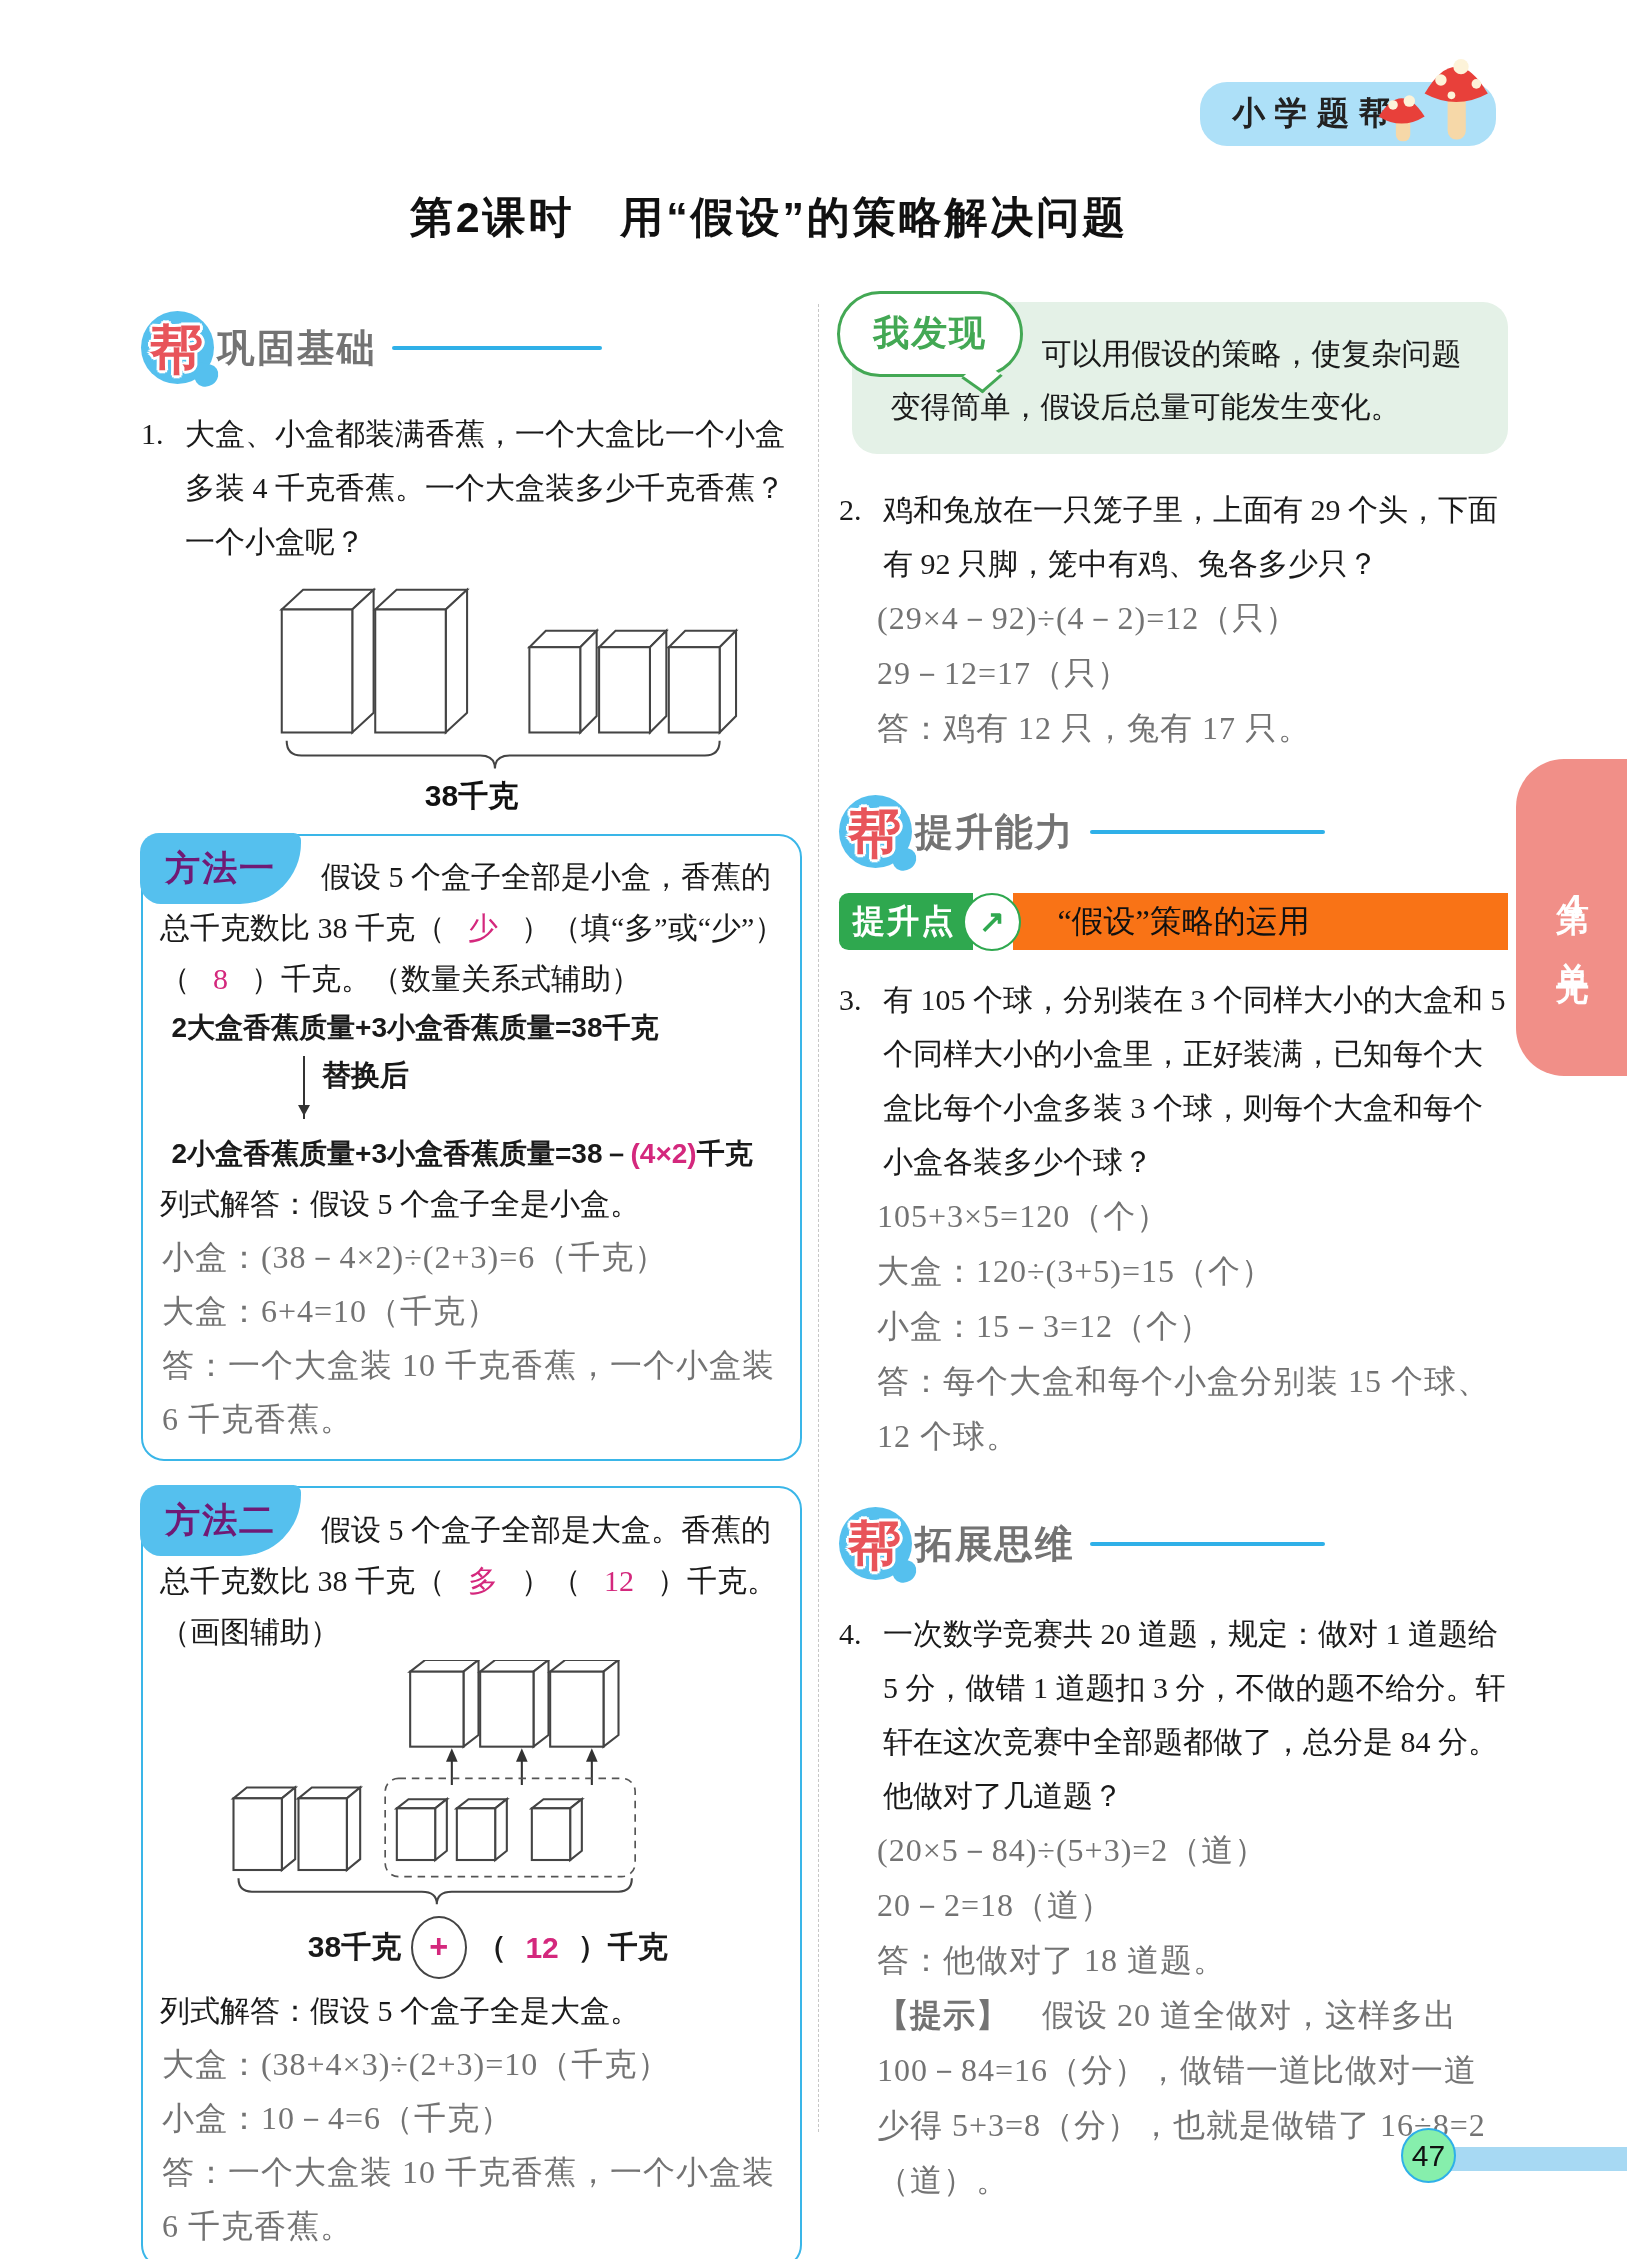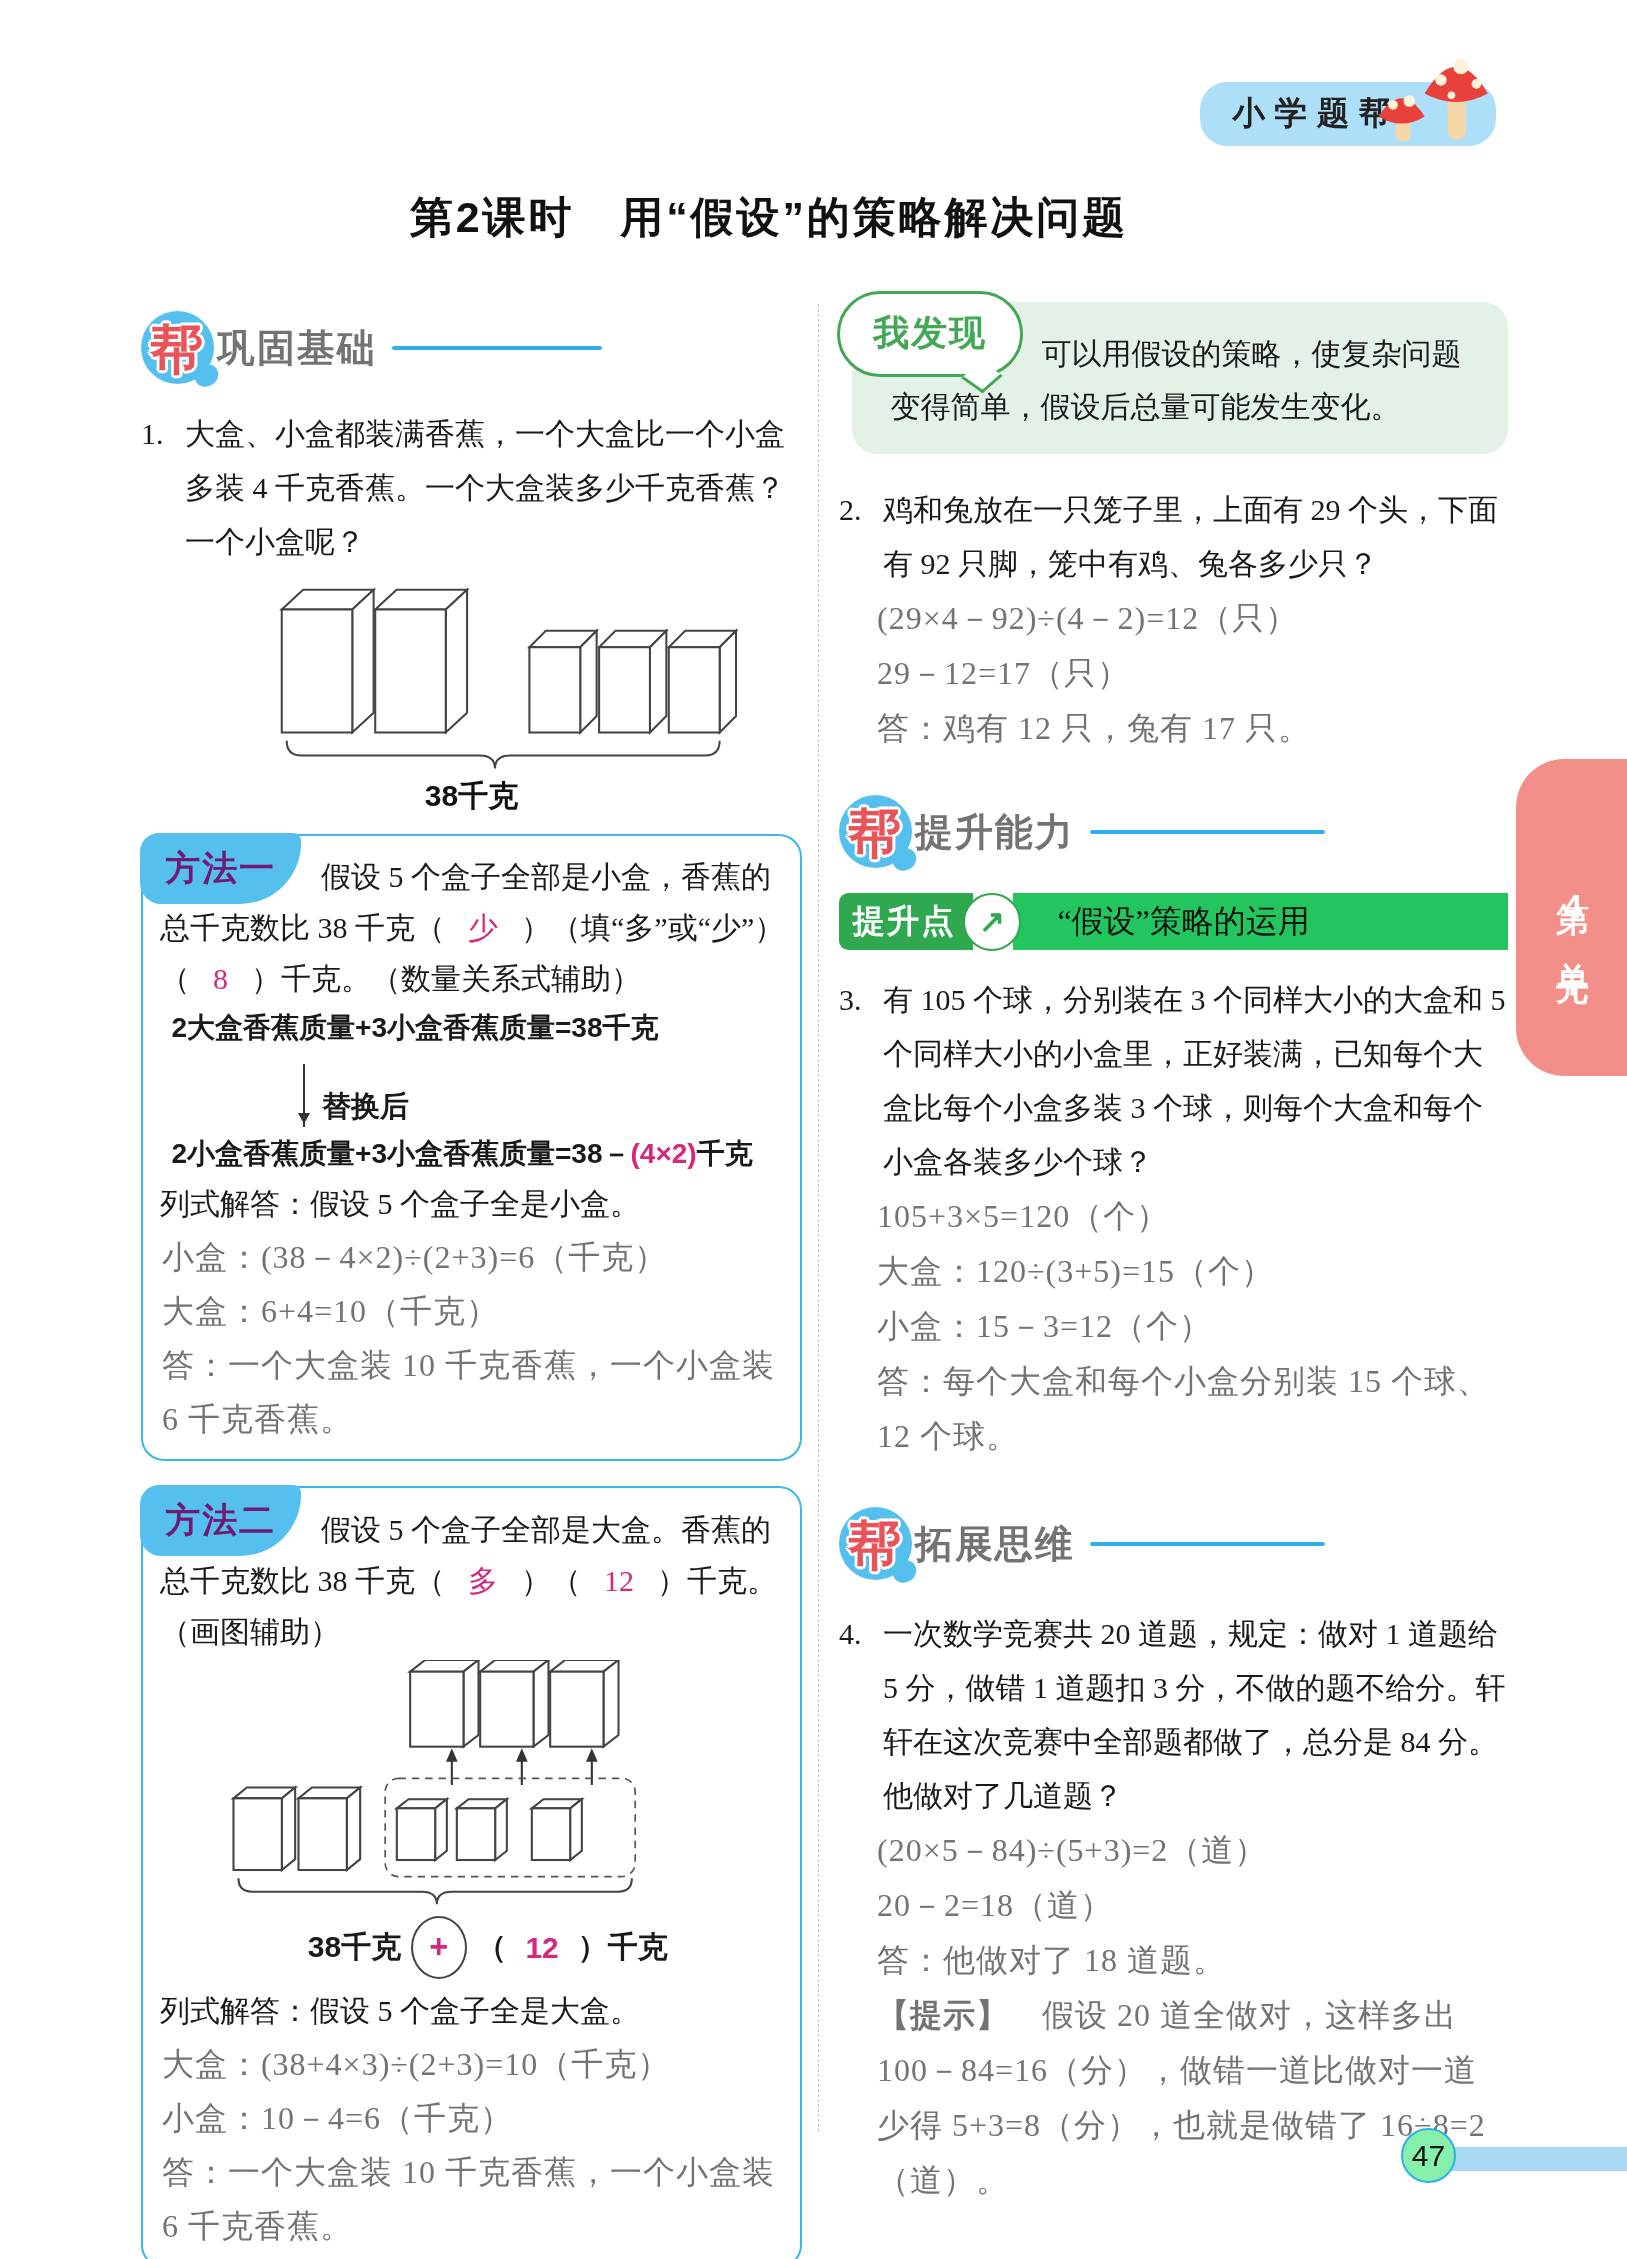--- a/index.html
+++ b/index.html
@@ -53,21 +53,21 @@
   
   .method-box{position:relative;border:2.9px solid #3ab6e8;border-radius:23px;margin-top:17px;
       padding:15.3px 13.4px 13.4px 17px;}
   .method-tab{position:absolute;left:-2.9px;top:-2.9px;width:161px;height:71px;background:#55c0ee;
       border-radius:19px 7.6px 61px 21px;color:#701a75;font-family:"Liberation Sans",sans-serif;font-weight:bold;
       font-size:35px;display:flex;align-items:center;justify-content:center;letter-spacing:1.9px;}
   .m-intro{font-size:30px;line-height:51px;text-indent:161px;}
   .blank{color:#d4287d;padding:0 23px;}
   .m-rel{font-family:"Liberation Sans",sans-serif;font-weight:bold;font-size:28px;line-height:40px;margin:3.8px 0 0 11.5px;}
   .m-hl{color:#d4287d;}
-  .m-arrow{display:flex;align-items:flex-end;margin:7.6px 0 7.6px 143px;height:71px;}
+  .m-arrow{display:flex;align-items:flex-start;margin:7.6px 0 7.6px 143px;height:71px;}
   .arrow-v{width:0;border-left:2.4px solid #333;height:63px;position:relative;margin-right:17px;}
   .arrow-v::after{content:'';position:absolute;bottom:-3.8px;left:-7.2px;border:6.2px solid transparent;border-top:11.5px solid #333;}
   .m-arrow span{font-family:"Liberation Sans",sans-serif;font-weight:bold;font-size:29px;}
   .m-solve{font-size:30px;line-height:52px;margin-top:3.8px;}
   .method-box .ans{padding-left:1.9px;line-height:54px;}
   .sum-row{display:flex;align-items:center;justify-content:center;margin:1.9px 0 5.7px 29px;
       font-family:"Liberation Sans",sans-serif;font-weight:bold;font-size:30px;}
   .plus-circle{display:inline-flex;width:52px;height:59px;border:2.4px solid #444;border-radius:50%;
       align-items:center;justify-content:center;color:#d4287d;font-size:32.5px;margin:0 9.6px;}
   .sum-val{color:#d4287d;padding:0 19px;}
@@ -81,21 +81,21 @@
       border-right:3.8px solid #43a854;border-bottom:3.8px solid #43a854;transform:rotate(35deg) skewX(-14deg);}
   .disc-text{font-size:30px;line-height:53px;text-indent:151px;}
 
   
   .point-bar{display:flex;align-items:center;margin-top:21px;height:57px;border-radius:15px;}
   .point-label{background:#2fa84f;color:#fff;font-family:"Liberation Sans",sans-serif;font-weight:bold;
       font-size:32.5px;height:57px;display:flex;align-items:center;padding:0 17px 0 13.4px;border-radius:9.6px 0 0 9.6px;letter-spacing:1.9px;}
   .point-circle{width:54px;height:54px;background:#fff;border:2.9px solid #2fa84f;border-radius:50%;margin-left:-9.6px;
       display:flex;align-items:center;justify-content:center;color:#2fa84f;font-weight:bold;font-size:31px;z-index:1;
       font-family:"Liberation Sans",sans-serif;}
-  .point-text{flex:1;background:#22c55e;height:57px;margin-left:-7.6px;display:flex;align-items:center;
+  .point-text{flex:1;background:#f97316;height:57px;margin-left:-7.6px;display:flex;align-items:center;
       padding-left:44px;font-size:32px;color:#111;}
 
   
   .unit-tab{position:absolute;left:1516px;top:759px;width:112px;height:317px;background:#f18f88;
       border-radius:48px 0 0 48px;display:flex;align-items:center;justify-content:center;}
   .unit-tab span{writing-mode:vertical-rl;text-orientation:upright;color:#fff;font-family:"Liberation Sans",sans-serif;
       font-weight:bold;font-size:33px;letter-spacing:11.5px;}
   .footer-bar{position:absolute;left:1449px;top:2147px;width:179px;height:24px;background:#a7d9f3;}
   .page-num{position:absolute;left:1401px;top:2128px;width:55px;height:55px;background:#86efac;border:2.9px solid #2fb0e8;
       border-radius:50%;display:flex;align-items:center;justify-content:center;

